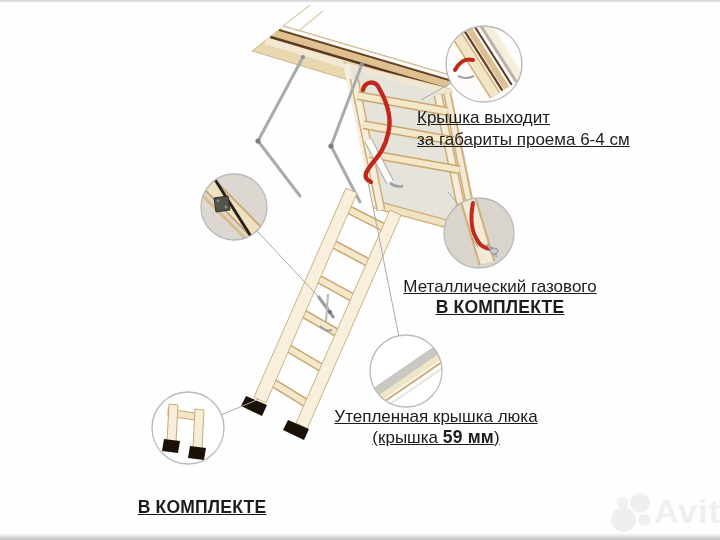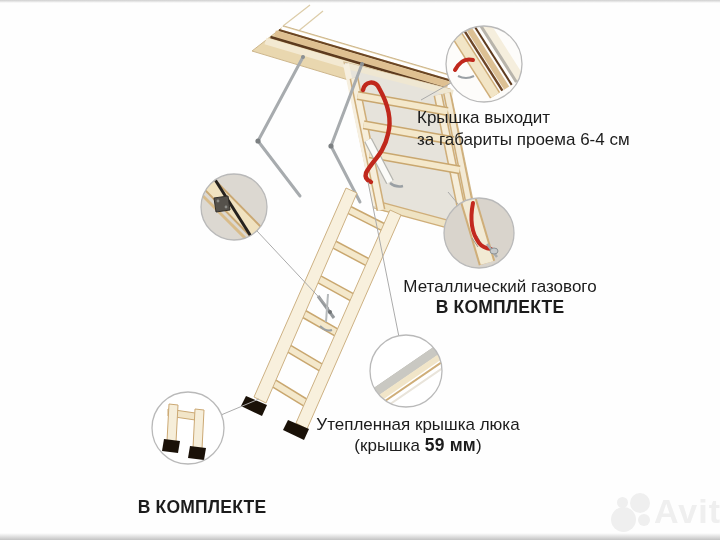--- a/index.html
+++ b/index.html
@@ -1,21 +1,21 @@
 <!DOCTYPE html>
 <html><head>
 <meta charset="utf-8">
 <style>
   html,body{margin:0;padding:0;background:#fff;}
   #stage{
     position:relative;width:720px;height:540px;background:#fefefe;
     overflow:hidden;font-family:"Liberation Sans",sans-serif;color:#1c1c1c;
   }
   #art{position:absolute;left:0;top:0;}
-  .note{position:absolute;text-align:center;line-height:21px;font-size:17px;}
+  .note{position:absolute;text-align:center;line-height:21px;font-size:17px;text-decoration:underline;}
   .note .b{font-weight:700;font-size:17.5px;letter-spacing:.2px;}
   .note.left-align{text-align:left;}
   .edge-top{position:absolute;left:0;top:0;width:720px;height:3px;
     background:linear-gradient(#b5b5b5,rgba(255,255,255,0));opacity:.65;}
   .edge-bottom{position:absolute;left:0;bottom:0;width:720px;height:7px;
     background:linear-gradient(rgba(255,255,255,0),#a9a9a9);opacity:.7;}
   .wm{position:absolute;left:605px;top:489px;width:115px;height:48px;color:#ededed;}
   .wm .c{position:absolute;border-radius:50%;background:#efefef;}
   .wm .c1{left:12px;top:8px;width:11px;height:11px;}
   .wm .c2{left:25px;top:4px;width:20px;height:20px;}
@@ -214,21 +214,21 @@
   <div class="note left-align" style="left:417px;top:107px;width:260px;line-height:22px;">
     <span>Крышка выходит</span><br>
     <span>за габариты проема 6-4 см</span>
   </div>
 
   <div class="note" style="left:380px;top:276px;width:240px;">
     <span>Металлический газового</span><br>
     <span class="b">В КОМПЛЕКТЕ</span>
   </div>
 
-  <div class="note" style="left:307px;top:406px;width:222px;margin-top:8px;">
+  <div class="note" style="left:325px;top:406px;width:222px;">
     <span>Утепленная крышка люка</span><br>
     <span>(крышка </span><span class="b">59 мм</span><span>)</span>
   </div>
 
   <div class="note" style="left:112px;top:476px;width:180px;">
     <br>
     <span class="b">В КОМПЛЕКТЕ</span>
   </div>
 
   <div class="wm">

